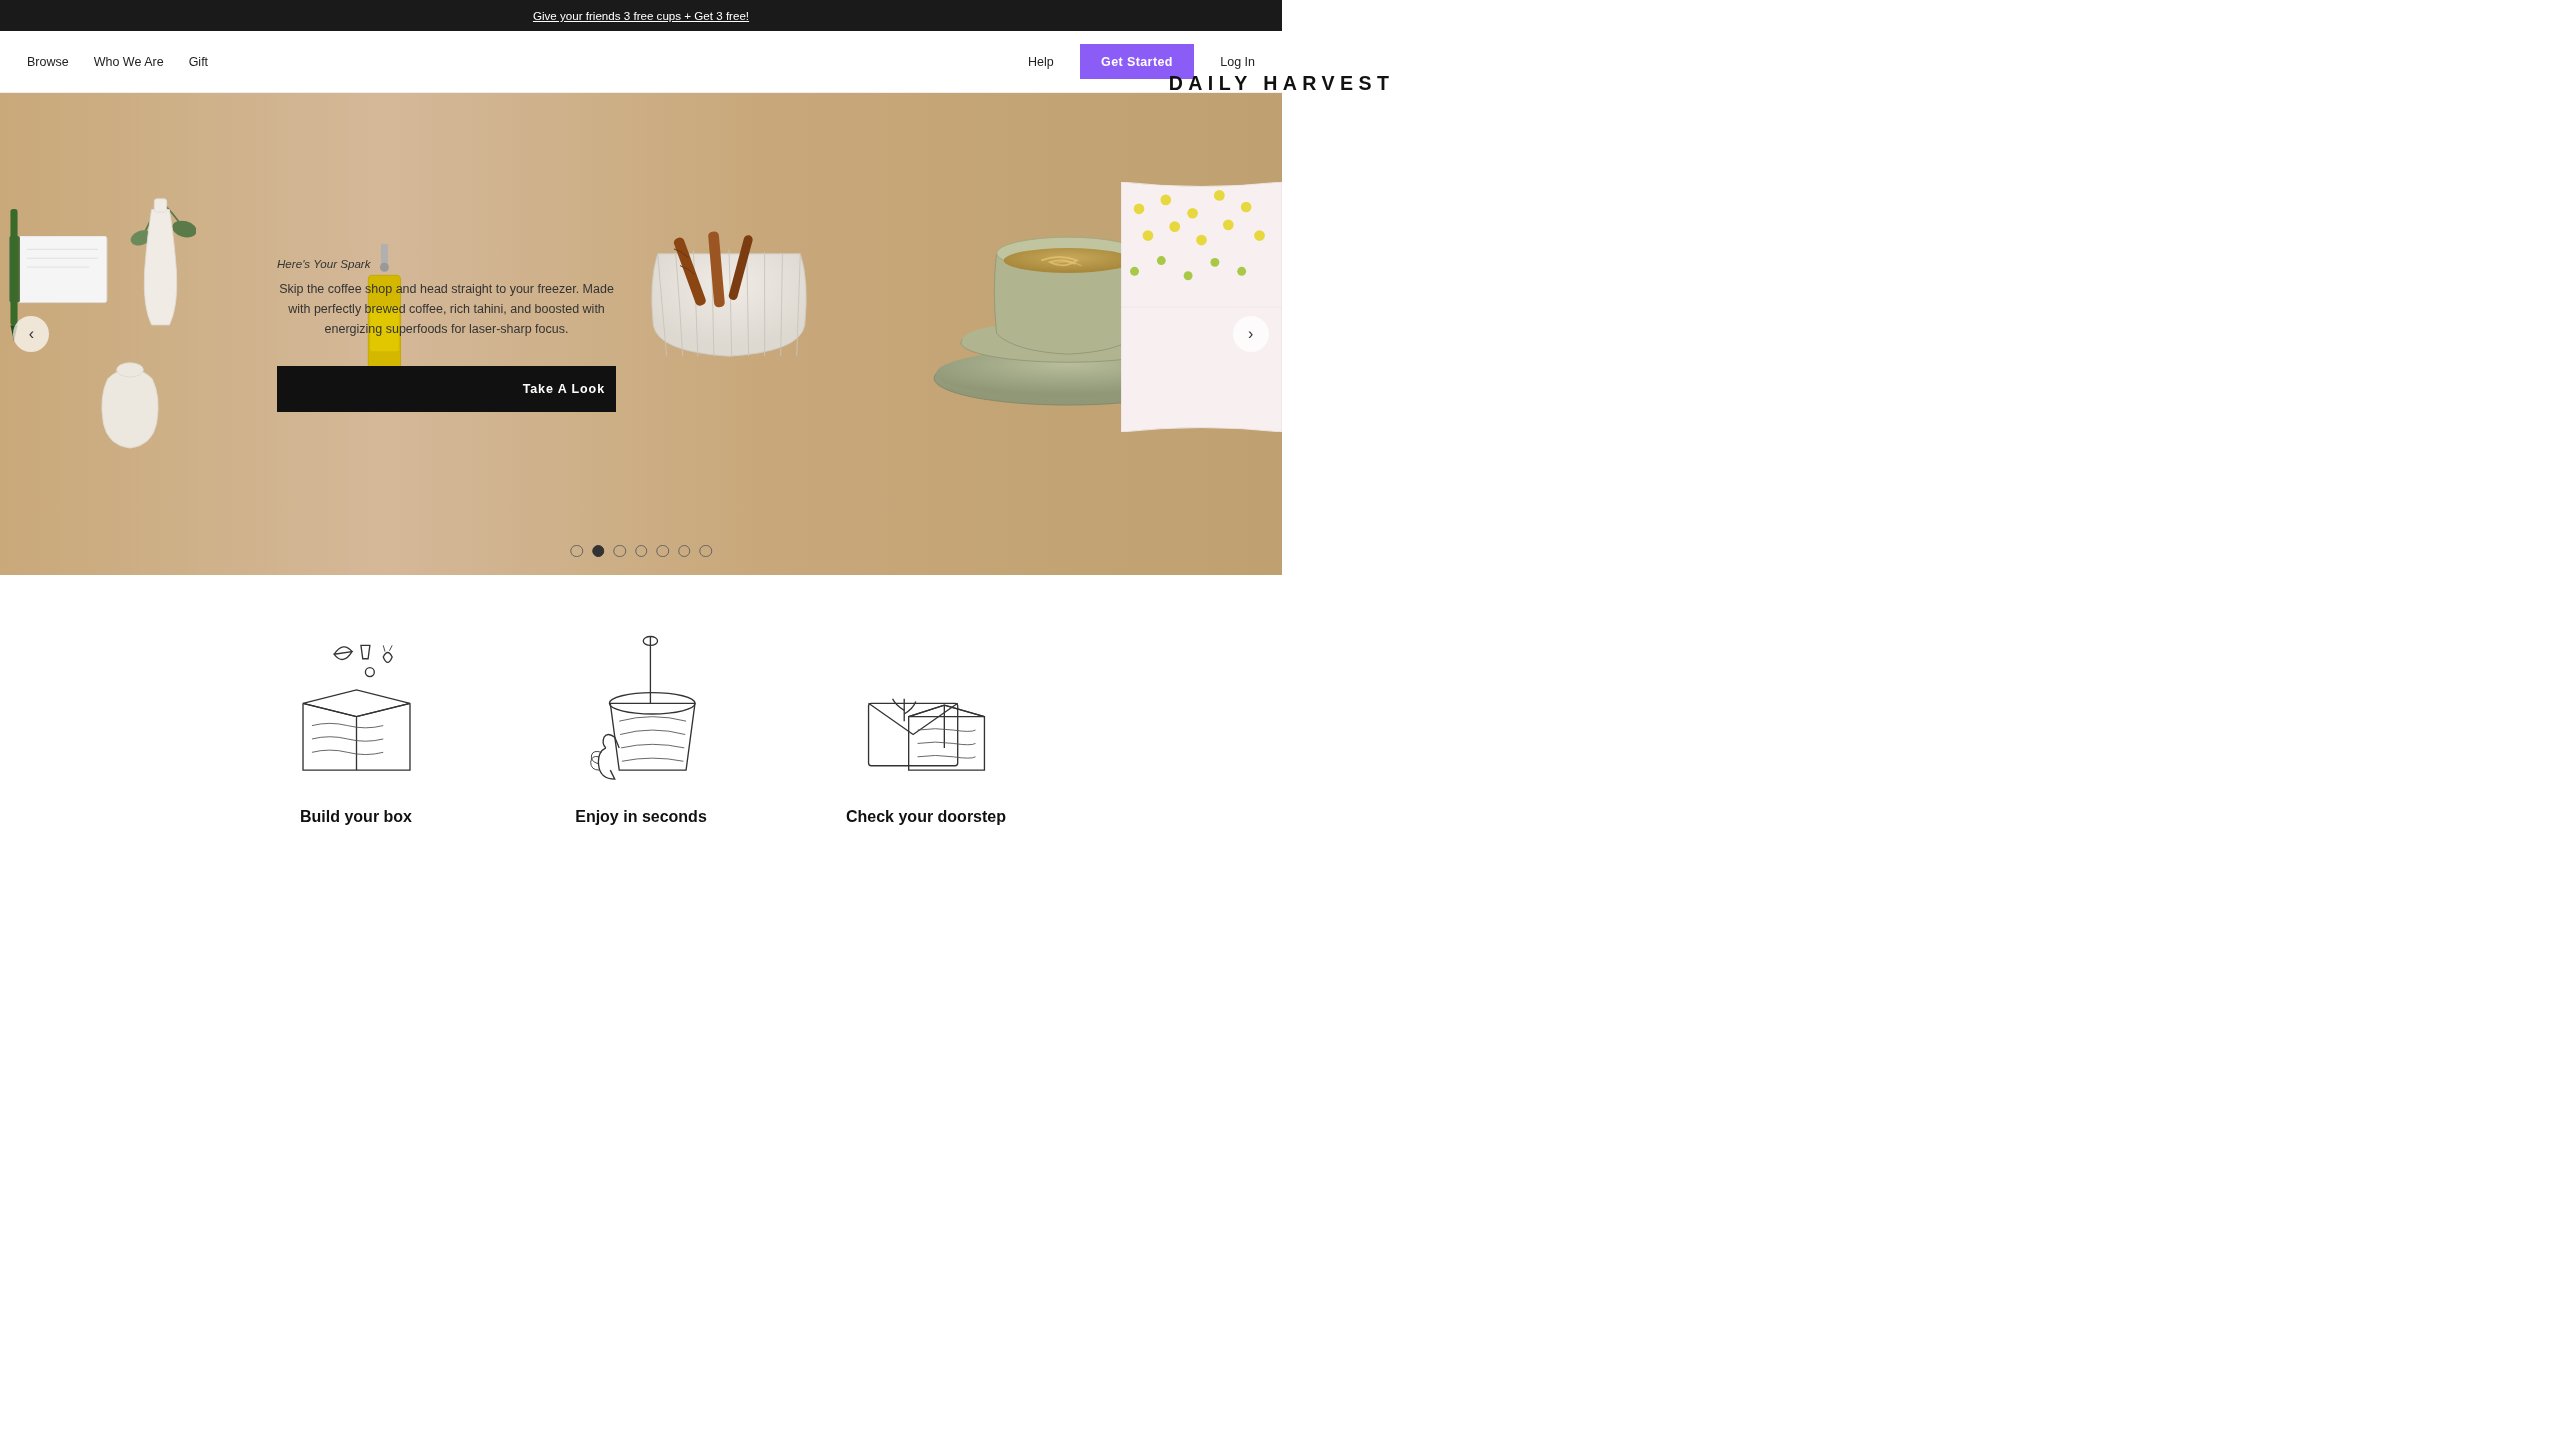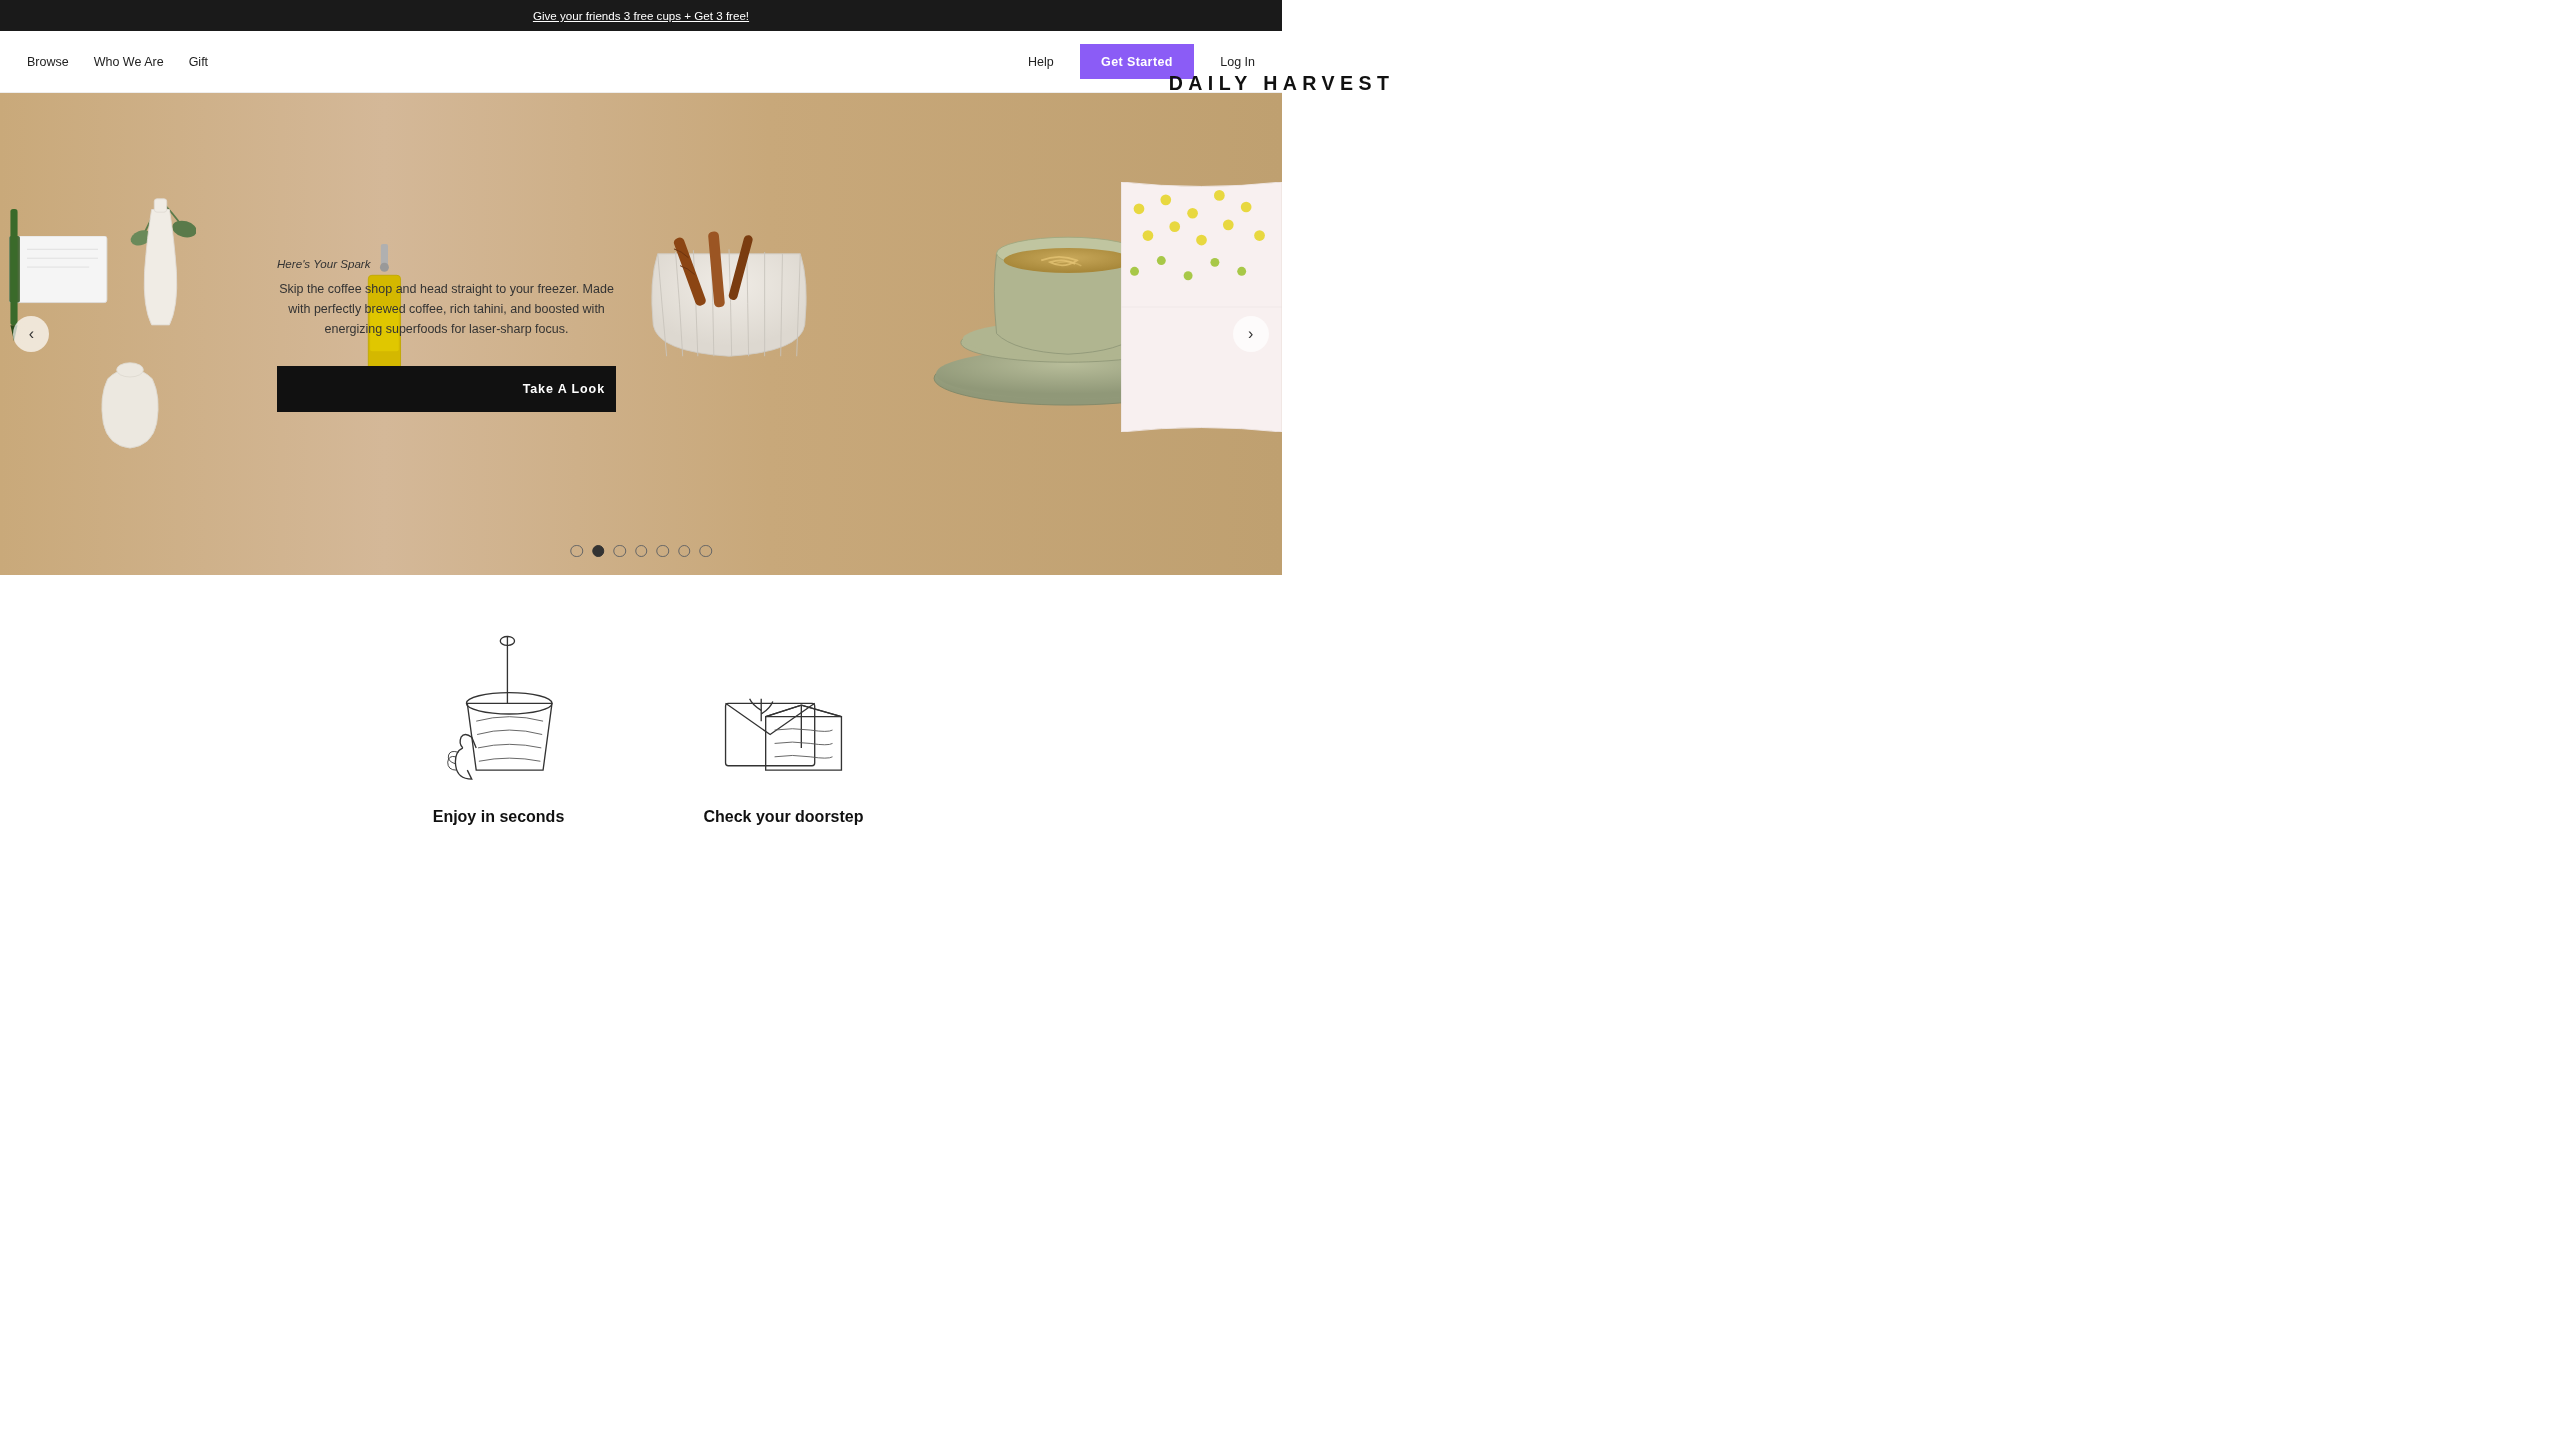--- a/index.html
+++ b/index.html
@@ -442,20 +442,48 @@
     <div class="dot"></div>
     <div class="dot"></div>
     <div class="dot"></div>
     <div class="dot"></div>
   </div>
 </section>
 
 <section class="how-it-works">
   <div class="how-it-works-grid">
 
+    <div class="how-item">
+      <div class="how-icon">
+        <svg width="143" height="156" viewBox="0 0 160 175" fill="none" stroke="#333" stroke-width="1.5">
+
+          <path d="M20 80 L20 155 L140 155 L140 80" fill="none"></path>
+          <path d="M20 80 L80 65 L140 80 L80 95 Z" fill="none"></path>
+
+          <path d="M20 80 L80 95 L140 80" fill="none"></path>
+
+          <line x1="80" y1="95" x2="80" y2="155"></line>
+
+          <path d="M55 25 Q65 10 75 22" fill="none" stroke="#333" stroke-width="1.5"></path>
+          <path d="M55 25 L75 22 Q65 38 55 25 Z" fill="none"></path>
+
+          <path d="M85 15 L95 15 L93 30 L87 30 Z" fill="none"></path>
+
+          <path d="M110 28 Q115 18 120 28 Q115 40 110 28 Z" fill="none"></path>
+          <path d="M112 22 L110 15 M117 21 L120 15" stroke="#333" stroke-width="1"></path>
+
+          <circle cx="95" cy="45" r="5" fill="none"></circle>
+
+          <path d="M30 105 Q50 100 70 105 Q90 110 110 105" stroke="#555" stroke-width="1" fill="none"></path>
+          <path d="M30 120 Q50 115 70 120 Q90 125 110 120" stroke="#555" stroke-width="1" fill="none"></path>
+          <path d="M30 135 Q50 130 70 135 Q90 140 110 135" stroke="#555" stroke-width="1" fill="none"></path>
+        </svg>
+      </div>
+      <h3 class="how-title">Build your box</h3>
+    </div>
 
     <div class="how-item">
       <div class="how-icon">
         <svg width="143" height="156" viewBox="0 0 160 175" fill="none" stroke="#333" stroke-width="1.5">
 
           <line x1="90" y1="5" x2="90" y2="80"></line>
           <ellipse cx="90" cy="10" rx="8" ry="5" fill="none"></ellipse>
 
           <path d="M45 80 L55 155 L130 155 L140 80 Z" fill="none"></path>
 

